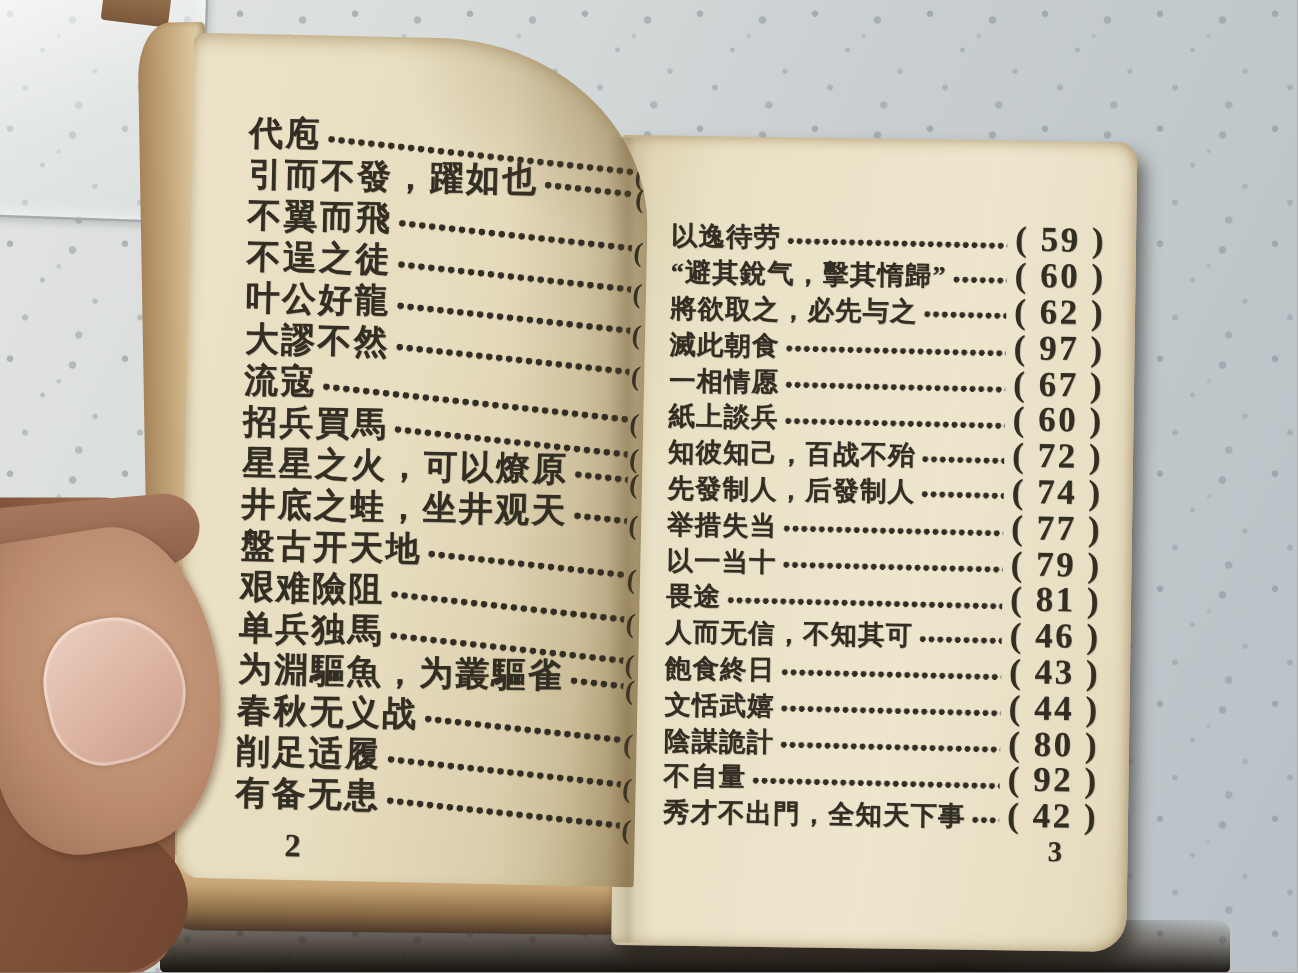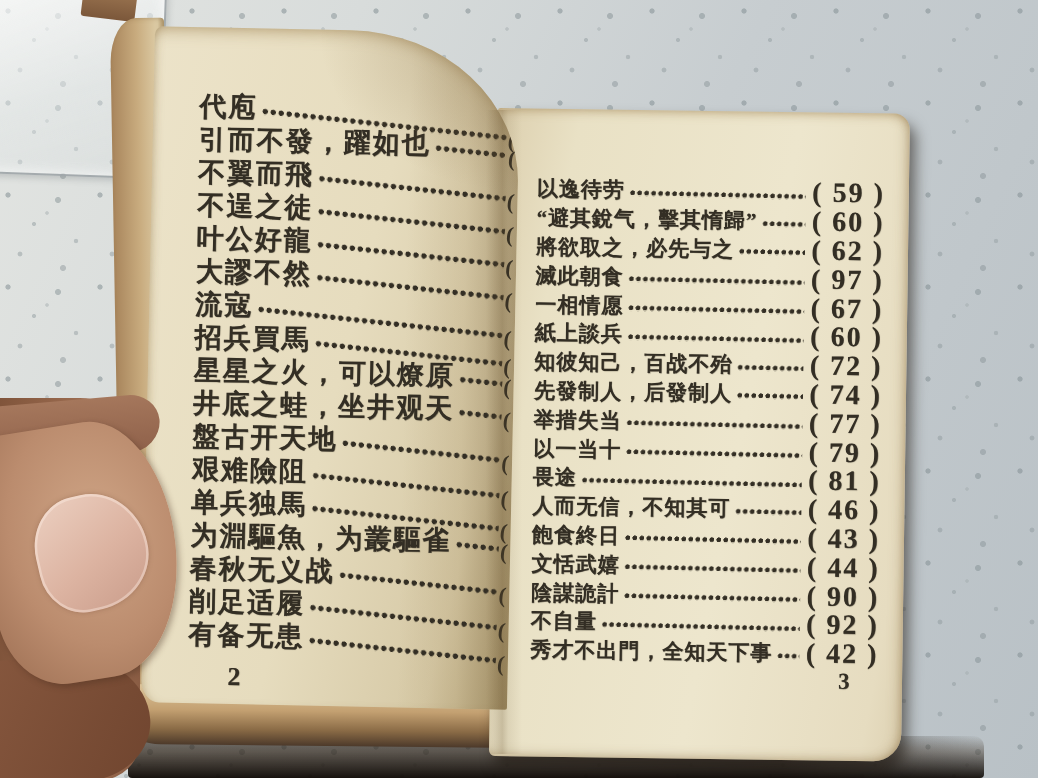--- a/index.html
+++ b/index.html
@@ -210,21 +210,21 @@
           <span class="ld">
             <i class="dl"></i>
           </span>
           <span class="pg">( 44 )</span>
         </div>
       <div class="row">
           <span class="t">陰謀詭計</span>
           <span class="ld">
             <i class="dl"></i>
           </span>
-          <span class="pg">( 90 )</span>
+          <span class="pg">( 80 )</span>
         </div>
       <div class="row">
           <span class="t">不自量</span>
           <span class="ld">
             <i class="dl"></i>
           </span>
           <span class="pg">( 92 )</span>
         </div>
       <div class="row">
           <span class="t">秀才不出門，全知天下事</span>

